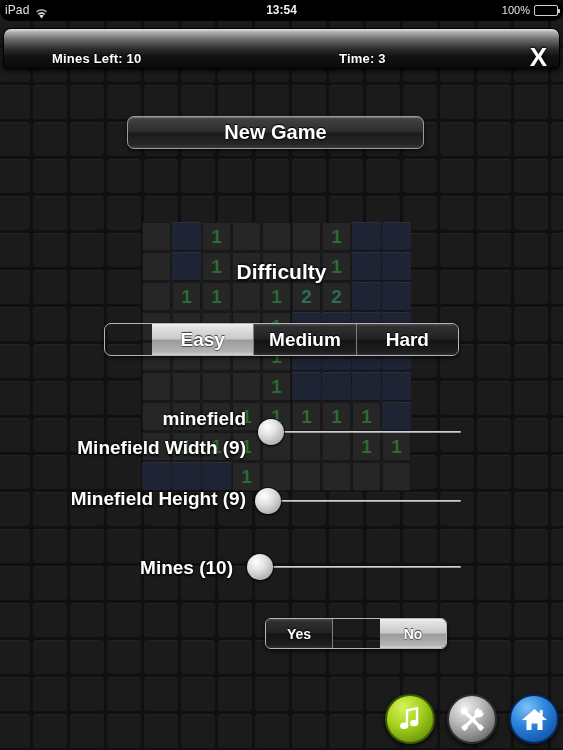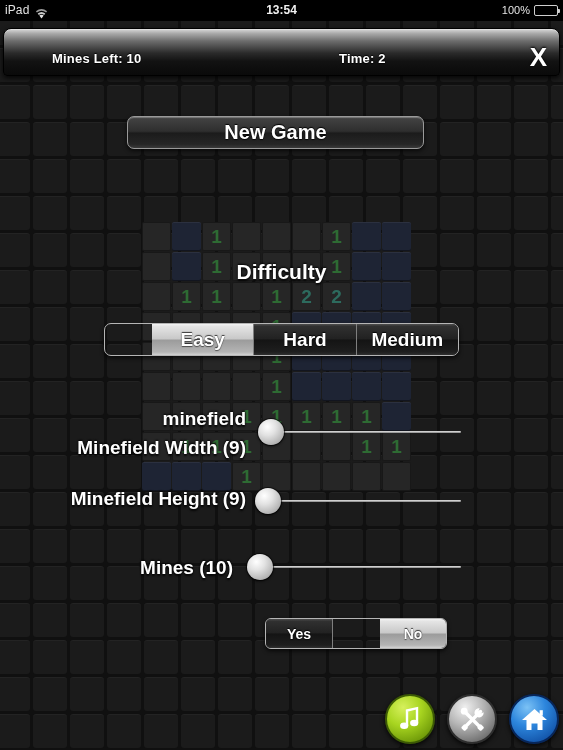--- a/index.html
+++ b/index.html
@@ -20,20 +20,21 @@
   }
 
   
   #statusbar {
     position: absolute; left: 0; top: 0;
     width: 563px; height: 21px;
     background: #000;
     color: #d8d8d8;
     font-size: 12px;
     line-height: 21px;
+    border-radius: 10px;
   }
   #statusbar .sb-left {
     position: absolute; left: 5px; top: 0;
     display: flex; align-items: center; gap: 5px;
     height: 21px;
   }
   #statusbar .sb-device { font-size: 12px; color: #e2e2e2; letter-spacing: 0.1px; }
   .wifi-glyph { display: inline-block; width: 15px; height: 12px; position: relative; top: 1px; }
   #statusbar .sb-center {
     position: absolute; left: 0; right: 0; top: 0;
@@ -89,21 +90,21 @@
     font-family: "Liberation Sans", sans-serif;
     font-weight: bold;
     font-size: 19px;
   }
   .n1 { color: #2e6b33; }
   .n2 { color: #2d6b5e; }
 
   
   #hud {
     position: absolute; left: 3px; top: 28px;
-    width: 557px; height: 48px;
+    width: 557px; height: 41px;
     border-radius: 8px 8px 4px 4px;
     background: linear-gradient(to bottom,
         #d9d9d9 0%, #a8a8a8 10%, #6d6d6d 26%,
         #2b2b2b 52%, #121212 70%, #0a0a0a 100%);
     box-shadow: 0 1px 0 rgba(255,255,255,0.25) inset, 0 2px 5px rgba(0,0,0,0.8);
     border: 1px solid #000;
     box-sizing: border-box;
   }
   .hud-item {
     position: absolute; top: 0; height: 48px;
@@ -719,31 +720,31 @@
     </div>
     <div class="sb-center">13:54</div>
     <div class="sb-right">
       <span class="sb-batt-text">100%</span>
       <span class="batt-glyph"><span class="batt-fill"></span></span>
     </div>
   </div>
 
   <div id="hud">
     <div class="hud-item" id="hud-mines">Mines Left: 10</div>
-    <div class="hud-item" id="hud-time">Time: 2</div>
+    <div class="hud-item" id="hud-time">Time: 3</div>
     <div id="hud-close">X</div>
   </div>
 
   <div class="btn" id="btn-newgame">New Game</div>
 
   <div id="difficulty-label">Difficulty</div>
   <div class="seg-group" id="seg-difficulty">
     <div class="seg selected">Easy</div>
+    <div class="seg">Medium</div>
     <div class="seg">Hard</div>
-    <div class="seg">Medium</div>
   </div>
 
   <div class="row-label" id="lbl-minefield">minefield</div>
 
   <div class="row-label" id="lbl-width">Minefield Width (9)</div>
   <div class="slider" id="slider-width">
     <div class="track"></div>
     <div class="thumb"></div>
   </div>
 

